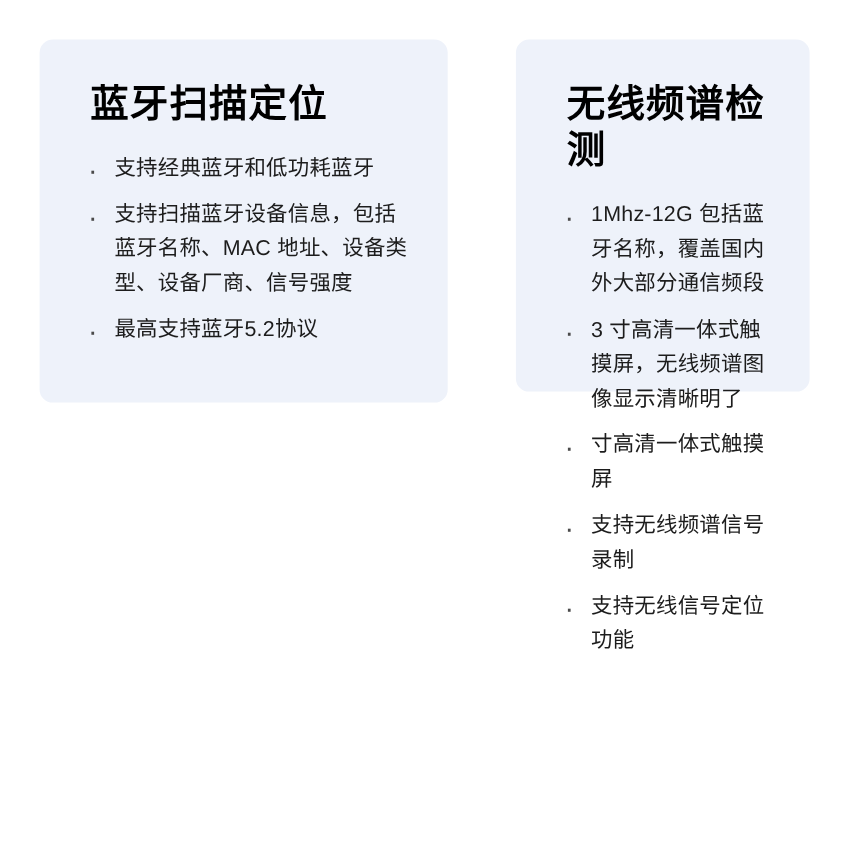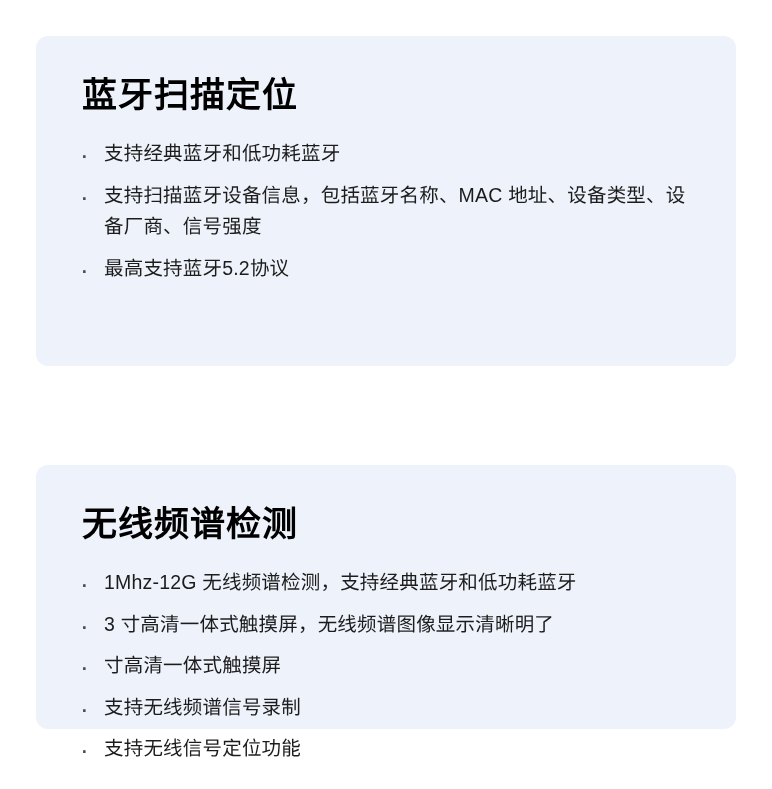--- a/index.html
+++ b/index.html
@@ -14,35 +14,34 @@
     color: #1a1a1a;
     -webkit-font-smoothing: antialiased;
   }
   .page {
     position: relative;
     width: 772px;
     height: 789px;
     box-sizing: border-box;
     padding: 36px 36px 36px 36px;
     display: flex;
-    flex-direction: column;
+    flex-direction: row;
     gap: 62px;
   }
   .card {
     background: #eef2fa;
     border-radius: 12px;
     box-sizing: border-box;
     padding: 30px 34px 26px 34px;
   }
   .card-bluetooth {
     height: 330px;
   }
   .card-spectrum {
-    height: 264px;
-    margin-top: 37px;
+    height: 320px;
   }
   .card-title {
     font-size: 35px;
     font-weight: bold;
     letter-spacing: 1px;
     color: #000000;
     margin: 8px 0 22px 12px;
     line-height: 1.2;
   }
   ul.feature-list {
@@ -79,21 +78,21 @@
     <ul class="feature-list">
       <li>支持经典蓝牙和低功耗蓝牙</li>
       <li>支持扫描蓝牙设备信息，包括蓝牙名称、MAC 地址、设备类型、设备厂商、信号强度</li>
       <li>最高支持蓝牙5.2协议</li>
     </ul>
   </section>
 
   <section class="card card-spectrum">
     <h2 class="card-title">无线频谱检测</h2>
     <ul class="feature-list">
-      <li>1Mhz-12G 无线频谱检测，支持经典蓝牙和低功耗蓝牙</li>
+      <li>1Mhz-12G 包括蓝牙名称，覆盖国内外大部分通信频段</li>
       <li>3 寸高清一体式触摸屏，无线频谱图像显示清晰明了</li>
       <li>寸高清一体式触摸屏</li>
       <li>支持无线频谱信号录制</li>
       <li>支持无线信号定位功能</li>
     </ul>
   </section>
 
 </div>
 
 </body></html>

